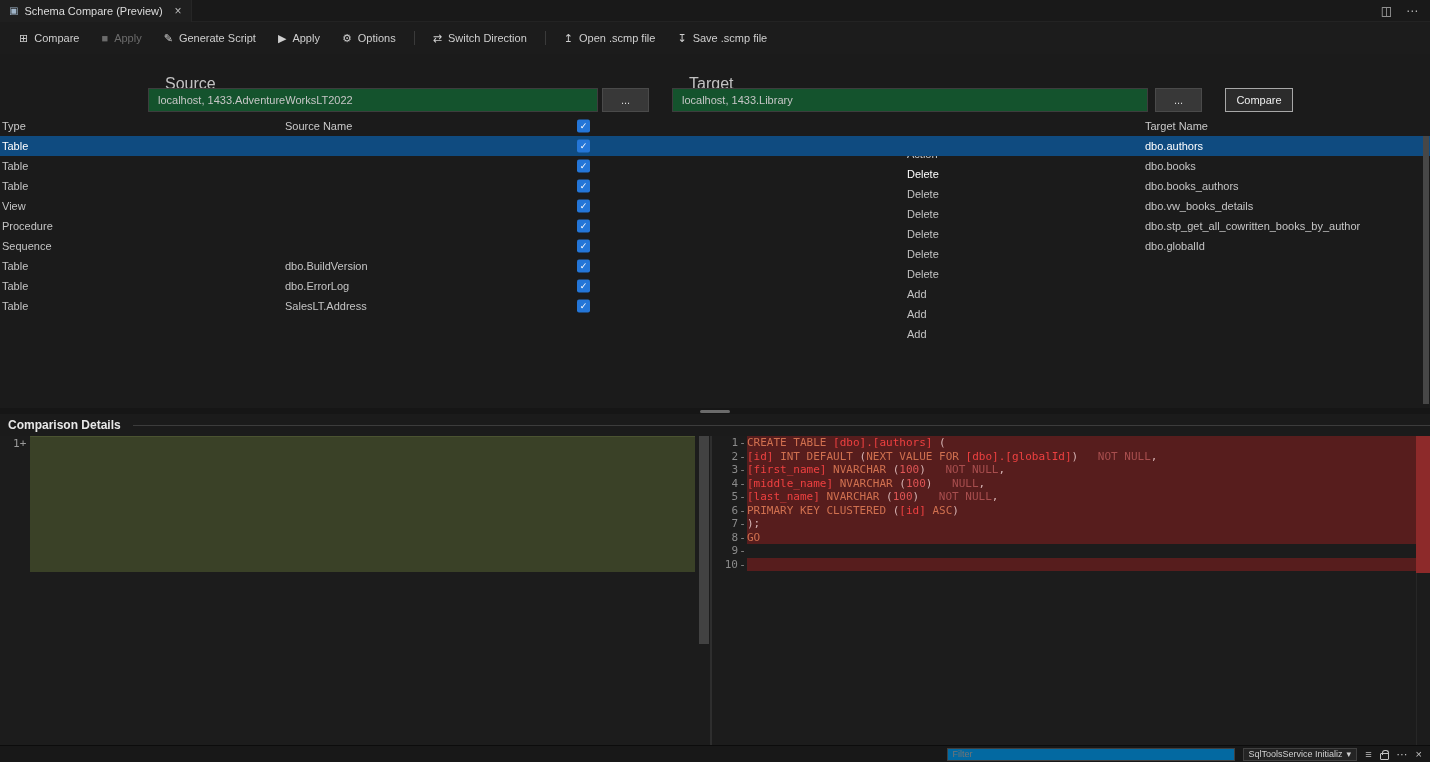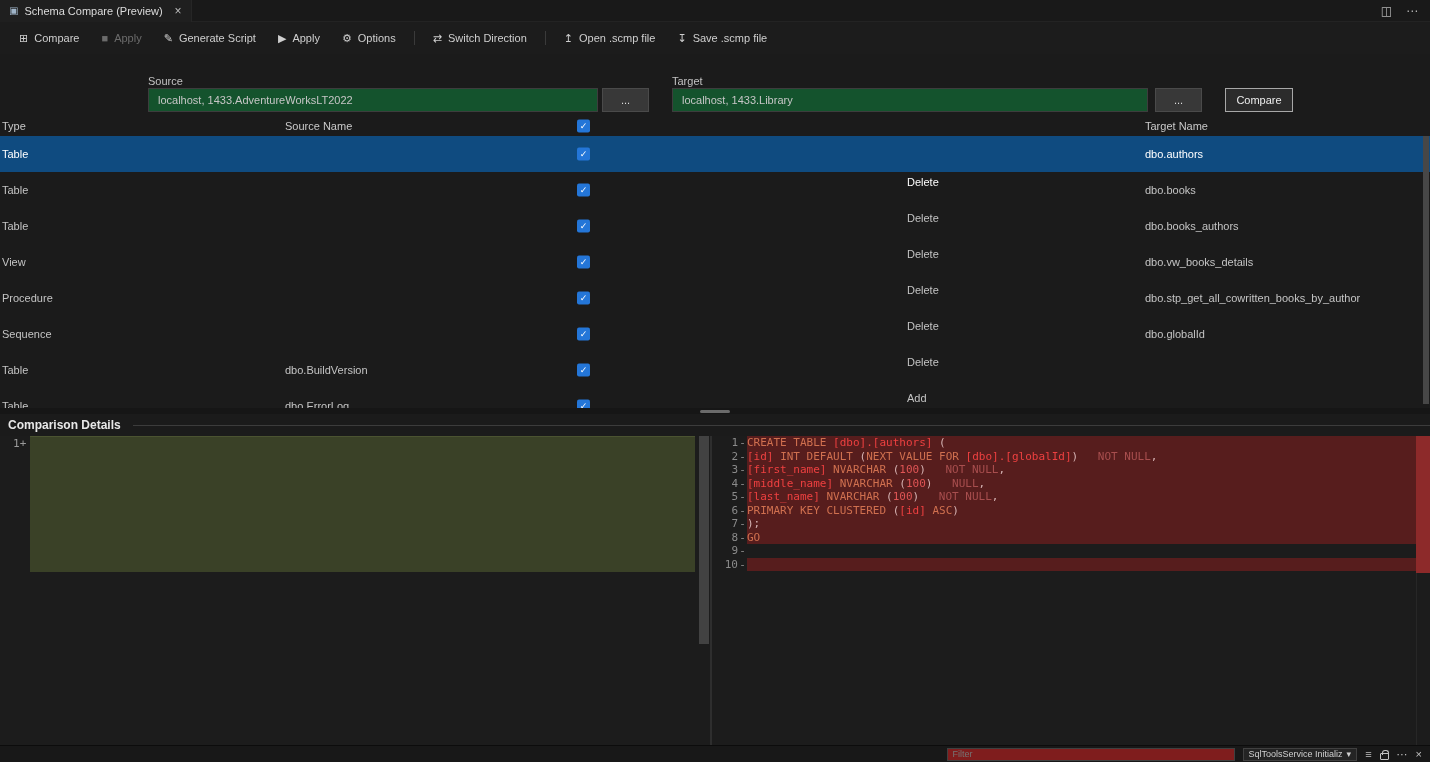--- a/index.html
+++ b/index.html
@@ -24,38 +24,38 @@
   
   .toolbar{ position:absolute; top:22px; left:0; right:0; height:32px;
     background:#1c1c1c; display:flex; align-items:center; padding-left:8px;}
   .tb-item{ display:flex; align-items:center; gap:6px; font-size:11px; color:#cfcfcf;
     padding:5px 11px; cursor:pointer; border-radius:3px;}
   .tb-item.disabled{ color:#6b6b6b; cursor:default;}
   .tb-icon{ font-size:11px; }
   .tb-sep{ width:1px; height:14px; background:#3a3a3a; margin:0 7px;}
 
   
-  .conn-label{ position:absolute; font-size:11px; color:#c2c2c2;}
+  .conn-label{ position:absolute; font-size:16px; color:#c2c2c2;margin-left:17px;}
   #source-label{ left:148px; top:75px;}
   #target-label{ left:672px; top:75px;}
   .conn-input{ position:absolute; height:24px; background:#14532d; border:1px solid #3d3d3d;
     color:#c6c6c6; font-size:11px; padding:0 9px; font-family:inherit;}
   #source-input{ left:148px; top:88px; width:450px;}
   #target-input{ left:672px; top:88px; width:476px;}
   .browse-btn{ position:absolute; height:24px; width:47px; background:#383838;
     border:1px solid #4a4a4a; color:#dddddd; font-size:11px; cursor:pointer; font-family:inherit;}
   #source-browse{ left:602px; top:88px;}
   #target-browse{ left:1155px; top:88px;}
   #compare-button{ position:absolute; left:1225px; top:88px; width:68px; height:24px;
     background:#2b2b2b; border:1px solid #a8a8a8; color:#ededed; font-size:11px; cursor:pointer; font-family:inherit;}
 
   
   .grid{ position:absolute; top:116px; left:0; right:0; height:292px; overflow:hidden;}
   .grid-header{ position:relative; height:20px; font-size:11px; color:#c9c9c9;}
-  .grid-row{ position:relative; height:36px; font-size:11px; color:#c4c4c4; cursor:pointer;}
+  .grid-row{ position:relative; height:20px; font-size:11px; color:#c4c4c4; cursor:pointer;}
   .grid-row.selected{ background:#0f4b80; color:#ffffff;}
   .cell{ position:absolute; top:50%; transform:translateY(-50%); white-space:nowrap;}
   .col-type{ left:2px;}
   .col-source{ left:285px;}
   .col-check{ left:577px;}
   .col-action{ left:907px;margin-top:28px;}
   .col-target{ left:1145px;}
   .grid-header .cell{ top:50%;}
   .cb{ width:13px; height:13px; background:#2476d8; border-radius:2px; display:flex;
     align-items:center; justify-content:center; color:#ffffff; font-size:9px; line-height:1; cursor:pointer;}
@@ -99,21 +99,21 @@
   
   .panel-bar{ position:absolute; bottom:0; left:0; right:0; height:17px; background:#181818;
     border-top:1px solid #0c0c0c; display:flex; align-items:center;}
   .panel-tabs{ display:flex; height:100%; align-items:center; padding-left:6px;}
   .panel-tab{ font-size:9px; color:#9b9b9b; padding:0 9px; height:100%; display:flex;
     align-items:center; letter-spacing:0.4px; position:relative; cursor:pointer; white-space:nowrap;}
   .panel-tab.active{ color:#e9e9e9;}
   .panel-tab.active::after{ content:''; position:absolute; left:9px; right:9px; bottom:1px;
     height:2px; background:#2f81d6;}
   .panel-right{ margin-left:auto; display:flex; align-items:center; gap:8px; padding-right:8px;}
-  .filter-input{ width:288px; height:13px; background:#7f1d1d; border:1px solid #404040;
+  .filter-input{ width:288px; height:13px; background:#0369a1; border:1px solid #404040;
     color:#bbbbbb; font-size:9px; padding:0 5px; font-family:inherit;}
   .channel-select{ display:flex; align-items:center; gap:4px; font-size:9px; color:#d0d0d0;
     background:#242424; border:1px solid #404040; height:13px; padding:0 5px; cursor:pointer; white-space:nowrap;}
   .panel-icon{ font-size:11px; color:#c0c0c0; cursor:pointer; line-height:1; display:inline-flex; align-items:center;}
   .icon-lock{ width:9px; height:7px; border:1px solid #c0c0c0; border-radius:1px; position:relative; margin-top:4px;}
   .icon-lock::before{ content:''; position:absolute; top:-4px; left:1px; width:5px; height:4px;
     border:1px solid #c0c0c0; border-bottom:none; border-radius:3px 3px 0 0;}
 </style>
 </head>
 <body>

